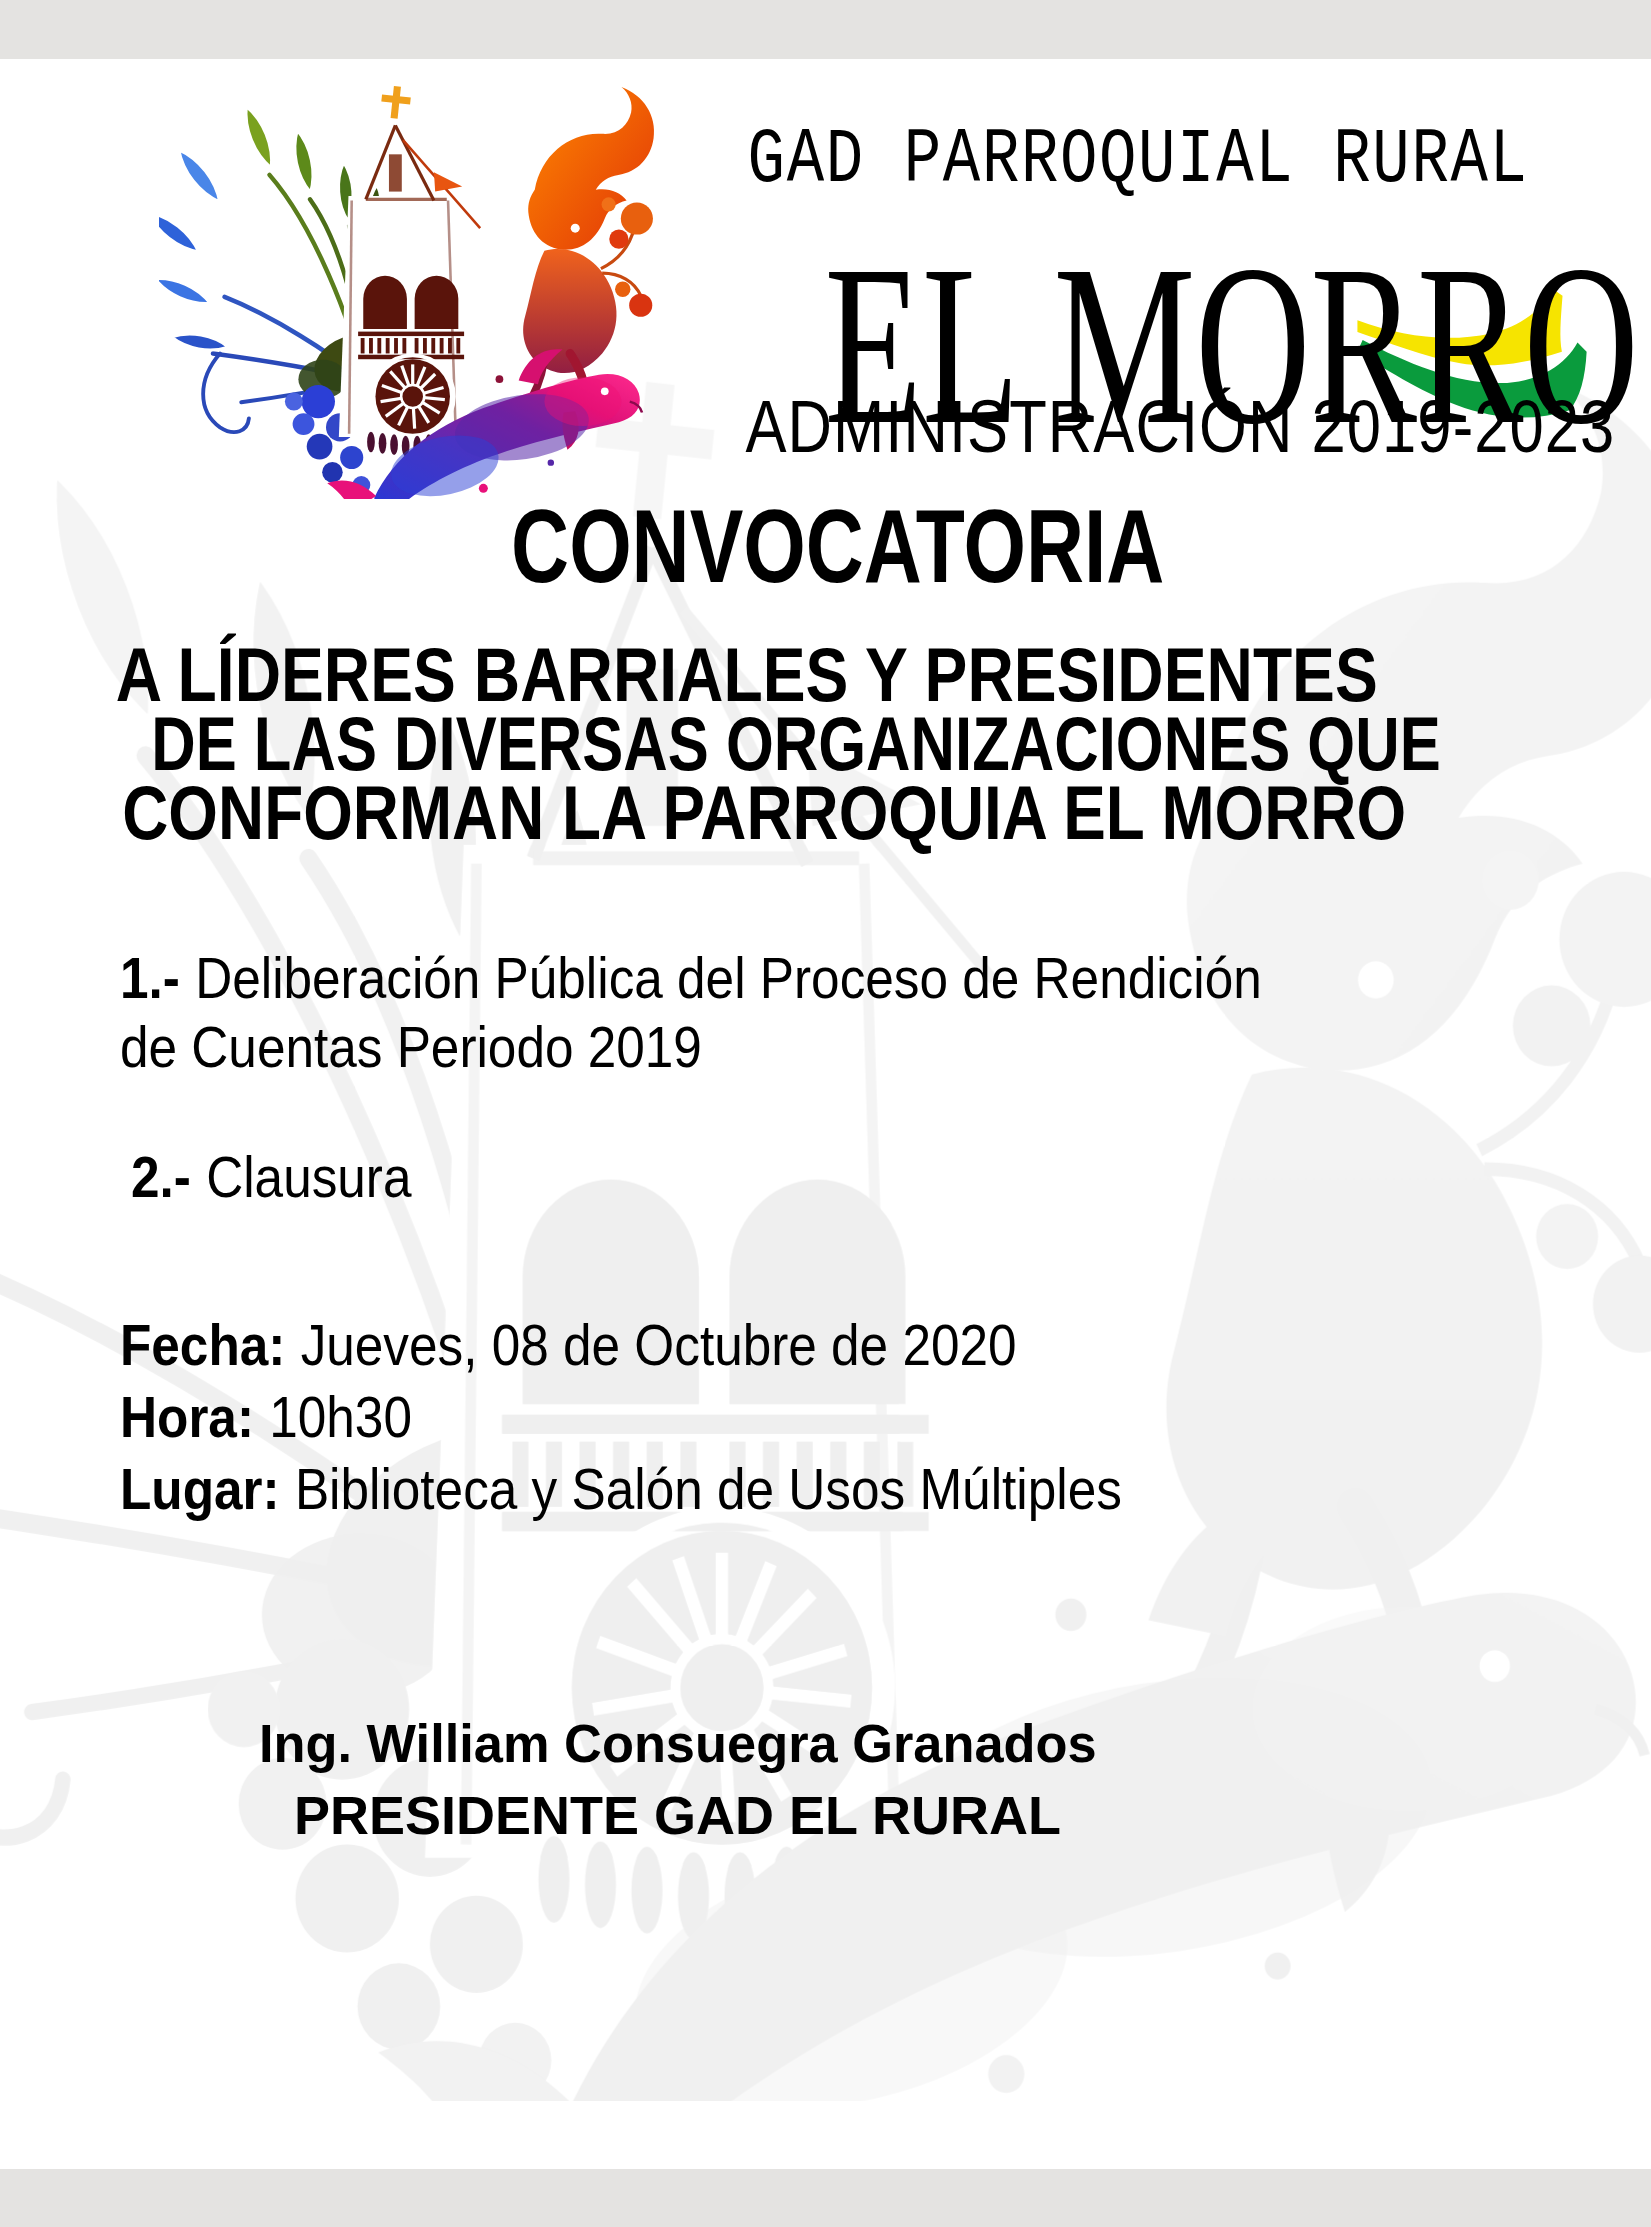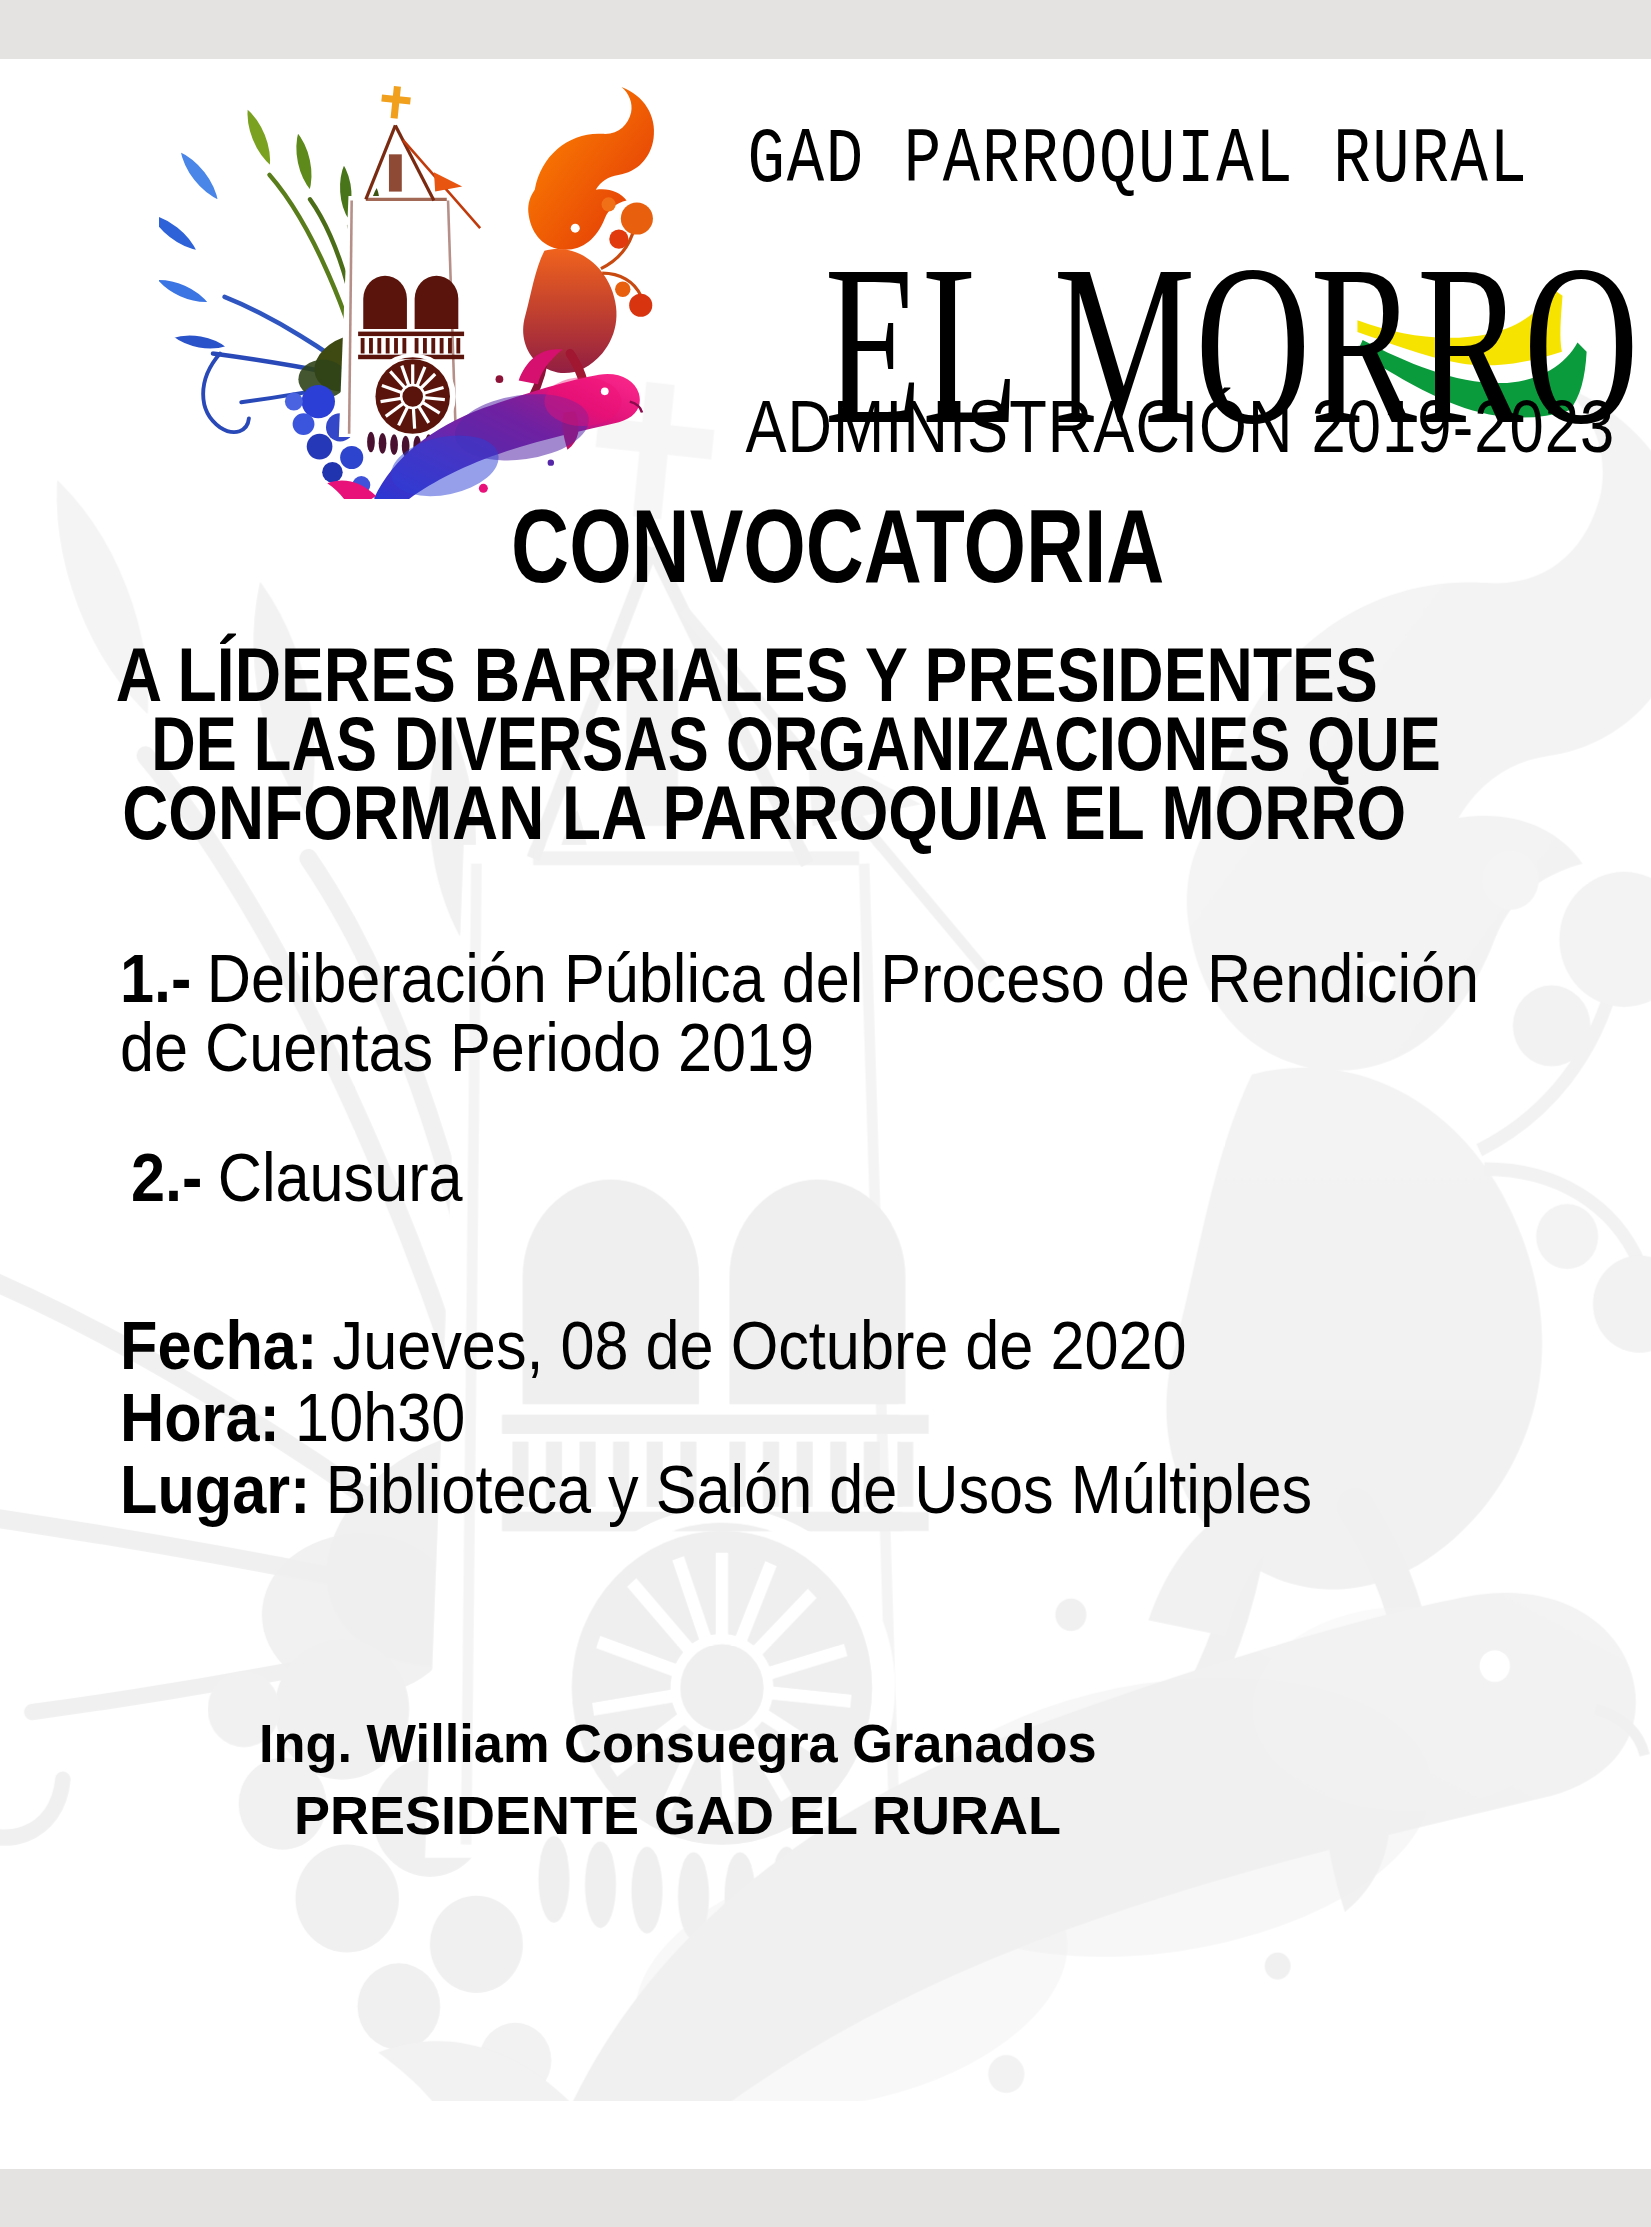--- a/index.html
+++ b/index.html
@@ -26,21 +26,21 @@
   .org-name{position:absolute;left:650px;top:189px;width:810px;text-align:center;z-index:2;
             font-family:"Liberation Serif",serif;font-size:228px;line-height:1.06;margin-top:36px;}
   .admin-line{position:absolute;left:650px;top:385px;width:810px;text-align:center;z-index:2;
             font-family:Liberation Sans, sans-serif;font-size:75px;line-height:1.1;letter-spacing:1.3px;}
 
   
   .title{position:absolute;left:0;top:483px;width:1651px;margin:12px;text-align:center;z-index:3;
          font-size:103px;font-weight:700;line-height:1;}
   .subtitle{position:absolute;left:0;top:640px;width:1651px;text-align:left;z-index:3;
          font-size:76px;font-weight:700;line-height:69px;}
-  .body-block{position:absolute;left:120px;z-index:3;font-size:68px;line-height:69px;}
+  .body-block{position:absolute;left:120px;z-index:3;font-size:57px;line-height:69px;}
   .agenda1{top:944px;}
   .agenda2{top:1143px;margin-left:11px;}
   .details{top:1309px;line-height:72px;}
   .num,.lbl{font-weight:700;margin-right:17px;}
   .signature{position:absolute;left:0;top:1707px;width:1355px;text-align:center;z-index:3;
          font-size:54px;font-weight:700;line-height:72px;}
   .hidden-defs{position:absolute;width:0;height:0;}
 </style>
 </head>
 <body>

